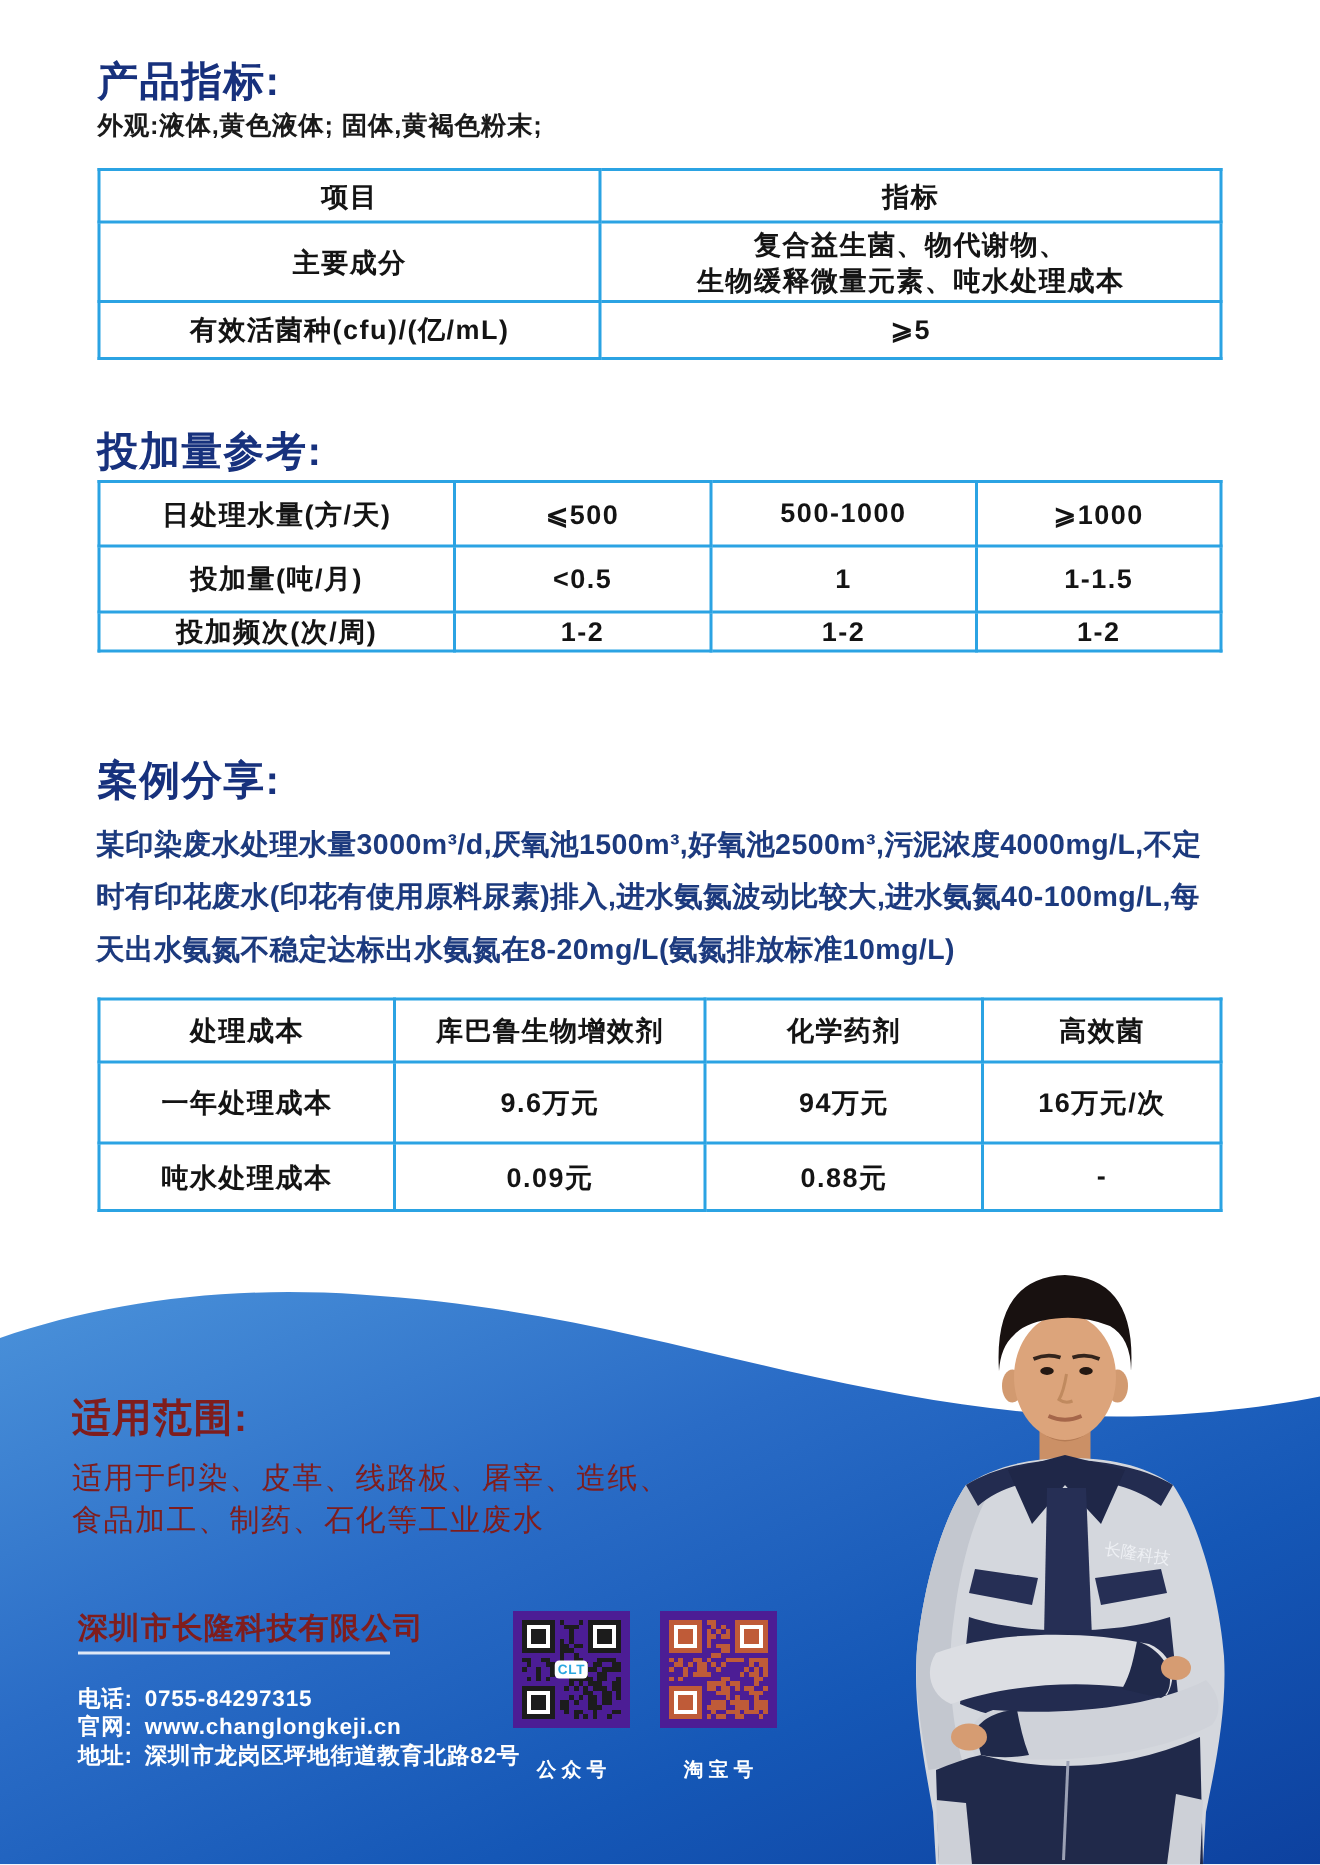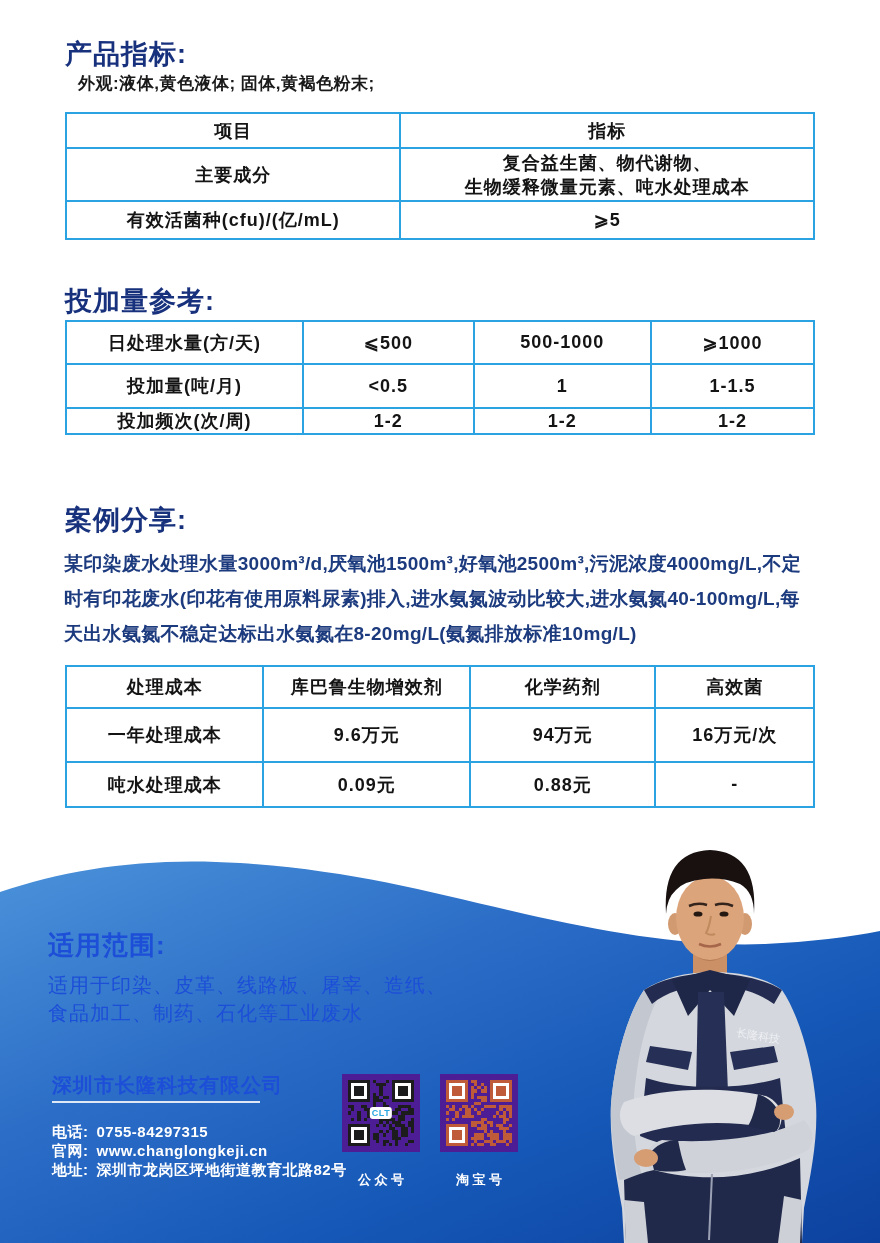--- a/index.html
+++ b/index.html
@@ -6,39 +6,39 @@
   .page{
     position:relative;width:880px;height:1243px;background:#ffffff;
     font-family:"Liberation Sans",sans-serif;overflow:hidden;
   }
   
   .sec-heading{
     position:absolute;left:65px;margin:0;
     font-size:27px;font-weight:bold;color:#17317d;letter-spacing:1px;
   }
   .appearance-line{
-    position:absolute;left:78px;top:72px;margin:0;
+    position:absolute;left:65px;top:72px;margin:0;
     font-size:17px;font-weight:600;color:#1a1a1a;letter-spacing:.5px;
   }
   
   .spec-table{border-collapse:collapse;table-layout:fixed;width:750px;background:#fff;}
   .spec-table td{
     border:2px solid #2ba3e3;text-align:center;vertical-align:middle;
     font-size:18px;font-weight:bold;color:#141414;padding:0;letter-spacing:1px;margin-top:48px;
   }
   .tbl-wrap{position:absolute;left:65px;}
   .two-line{line-height:24px;font-size:18px;}
   
   .case-paragraph{
     position:absolute;left:64px;top:546px;width:754px;margin:0;
     font-size:19px;line-height:35px;font-weight:600;color:#1c3a7e;letter-spacing:.3px;
   }
   
   .wave-svg{position:absolute;left:0;top:830px;width:880px;height:413px;}
-  .footer-text{position:absolute;color:#1d4ed8;margin:0;}
+  .footer-text{position:absolute;color:#7f1d1d;margin:0;}
   .scope-heading{left:48px;top:928px;font-size:26px;font-weight:bold;letter-spacing:1px;}
   .scope-line1{left:48px;top:972px;font-size:20px;font-weight:500;letter-spacing:1px;}
   .scope-line2{left:48px;top:1000px;font-size:20px;font-weight:500;letter-spacing:1px;}
   .company-name{left:52px;top:1072px;font-size:20px;font-weight:bold;letter-spacing:1px;}
   .company-underline{position:absolute;left:52px;top:1101px;width:208px;height:2px;background:#e9eef8;opacity:.95;}
   .contact-row{position:absolute;left:52px;color:#fff;font-size:15px;font-weight:600;letter-spacing:.5px;}
   .contact-row .lbl{margin-right:8px;}
   .r-phone{top:1108px;} .r-web{top:1127px;} .r-addr{top:1146px;}
   
   .qr-plate{position:absolute;width:66px;height:66px;background:#4c1d95;padding:6px;top:1074px;}

